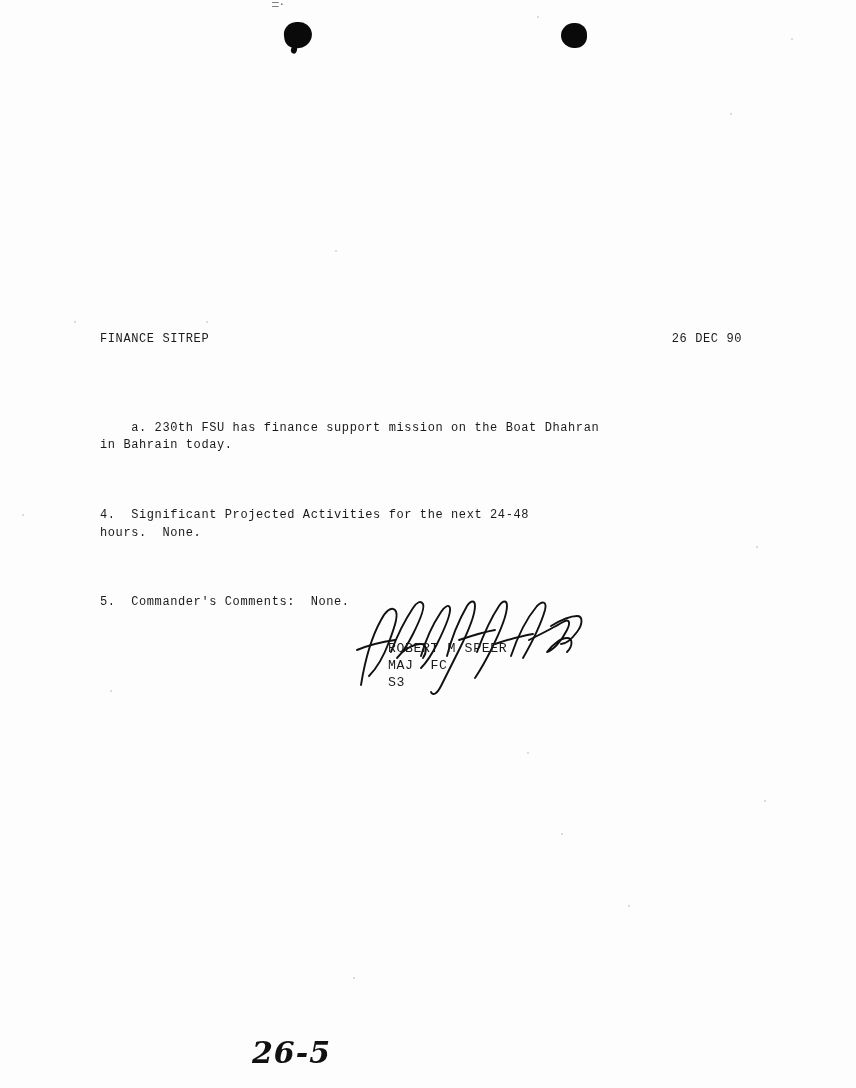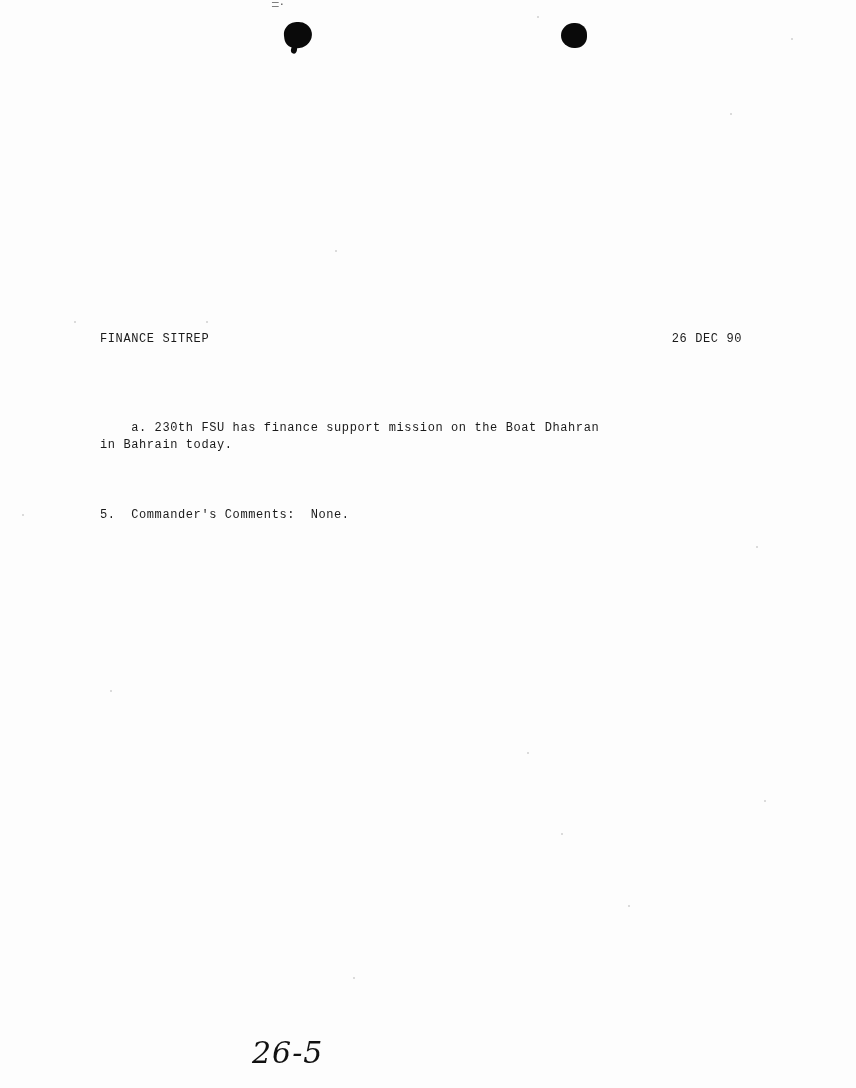--- a/index.html
+++ b/index.html
@@ -146,20 +146,21 @@
     font-family: "Liberation Mono", monospace;
   }
 
   
   .page-number {
     position: absolute;
     left: 252px;
     top: 1035px;
     width: 130px;
     height: 46px;
+    font-weight: bold;
   }
   .pn-text {
     position: absolute;
     left: 0;
     top: 0;
     font-family: "DejaVu Serif", serif;
     font-size: 30px;
     font-style: italic;
     color: #111;
     letter-spacing: 1px;
@@ -186,24 +187,46 @@
 
   <div class="doc">
 
     <div class="header-row">
       <div class="header-title">FINANCE SITREP</div>
       <div class="header-date">26 DEC 90</div>
     </div>
 
     <p class="para">    a. 230th FSU has finance support mission on the Boat Dhahran
 in Bahrain today.</p>
+    <p class="para">4.  Significant Projected Activities for the next 24-48
+hours.  None.</p>
     <p class="para">5.  Commander's Comments:  None.</p>
 
   </div>
 
+  <div class="sigblock">
+    <svg class="sig-svg" width="260" height="110" viewBox="0 0 260 110">
+      <g fill="none" stroke="#111" stroke-width="1.9" stroke-linecap="round" stroke-linejoin="round">
+        <path d="M6 95 C10 70, 16 48, 26 30 C30 22, 36 16, 40 20 C44 24, 40 36, 34 52 C28 68, 20 80, 14 86"></path>
+        <path d="M2 60 C14 55, 26 52, 40 50"></path>
+        <path d="M36 62 C42 46, 50 30, 58 18 C62 12, 66 10, 68 14 C70 18, 66 28, 58 44 C52 56, 46 64, 42 68 C48 60, 58 54, 66 54 C72 54, 72 62, 68 68"></path>
+        <path d="M66 66 C70 52, 78 34, 86 22 C90 16, 94 14, 95 18 C96 24, 90 38, 82 54 C76 66, 70 74, 66 78"></path>
+        <path d="M92 66 C96 50, 104 30, 112 16 C116 10, 120 10, 120 16 C120 26, 112 44, 104 60 C98 72, 92 84, 86 96 C82 104, 78 106, 76 102"></path>
+        <path d="M104 50 C116 46, 128 42, 140 40"></path>
+        <path d="M122 62 C128 46, 136 28, 144 16 C148 10, 152 10, 152 16 C152 26, 144 44, 136 60 C130 72, 124 82, 120 88"></path>
+        <path d="M140 54 C152 50, 166 46, 178 44"></path>
+        <path d="M156 66 C162 48, 172 28, 182 16 C188 10, 192 12, 190 20 C186 34, 176 54, 168 68"></path>
+        <path d="M174 50 C186 44, 198 38, 208 32 C214 28, 216 32, 212 40 C206 52, 198 60, 192 62 C198 54, 206 48, 212 48 C218 48, 218 56, 212 62"></path>
+        <path d="M196 36 C206 30, 214 26, 222 26 C228 26, 228 34, 222 42 C216 50, 210 54, 206 54"></path>
+      </g>
+    </svg>
+    <div class="sig-name">ROBERT M SPEER</div>
+    <div class="sig-rank">MAJ  FC</div>
+    <div class="sig-pos">S3</div>
+  </div>
 
   <div class="page-number">
     <div class="pn-text">26-5</div>
   </div>
 
   <div class="speck" style="left:206px; top:321px;"></div>
   <div class="speck" style="left:730px; top:113px;"></div>
   <div class="speck" style="left:791px; top:38px;"></div>
   <div class="speck" style="left:335px; top:250px;"></div>
   <div class="speck" style="left:537px; top:16px;"></div>

